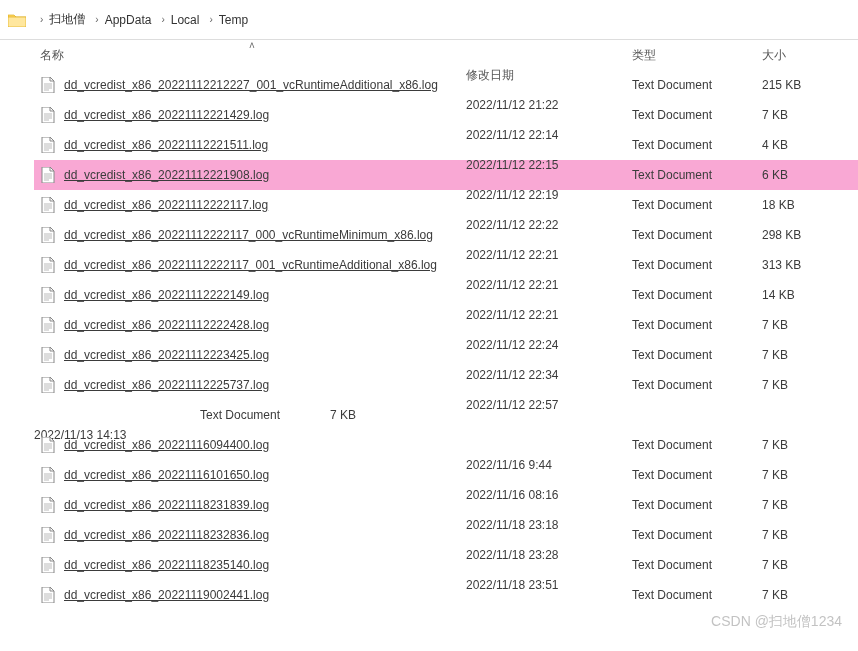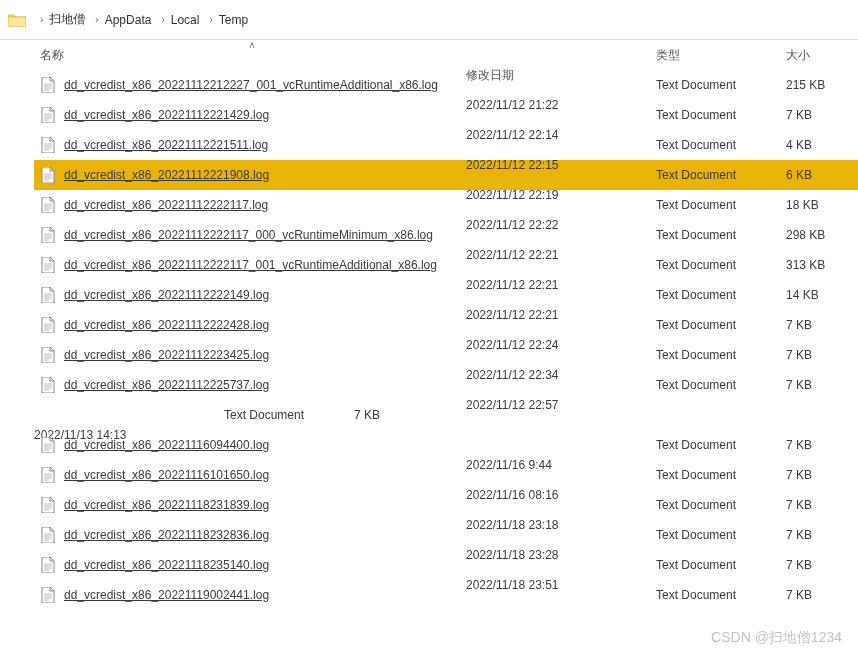--- a/index.html
+++ b/index.html
@@ -46,21 +46,21 @@
   }
   .headers {
     display: flex;
     height: 30px;
     align-items: center;
     color: #555;
     position: relative;
   }
   .col-name   { width: 432px; padding-left: 6px; }
   .col-date   { width: 166px; margin-top: 40px; }
-  .col-type   { width: 130px; margin-left: 24px; }
+  .col-type   { width: 130px; }
   .col-size   { width: 70px; padding-right: 8px; }
   .col-name, .col-date, .col-type, .col-size {
     border-right: 1px solid transparent;
   }
   .sort-arrow {
     position: absolute;
     left: 215px;
     top: 0px;
     font-size: 10px;
     color: #666;
@@ -68,39 +68,39 @@
   .file-list {
     overflow-y: auto;
   }
   .row {
     display: flex;
     align-items: center;
     height: 30px;
     color: #3b3b3b;
   }
   .row.selected {
-    background: #eab308;
+    background: #f9a8d4;
   }
   .row .col-name {
     display: flex;
     align-items: center;
     text-decoration: underline;
   }
   .file-icon {
     width: 16px; height: 16px;
     margin-right: 8px;
     display: inline-flex;
     align-items: center;
     justify-content: center;
   }
   .file-icon svg { display:block; }
   .watermark {
     position: absolute;
     right: 16px;
-    bottom: 4px;
+    bottom: 20px;
     color: rgba(120,120,120,0.45);
     font-size: 14px;
     pointer-events: none;
   }
 </style>
 </head>
 <body>
 
 <div class="addr-bar">
   <span class="folder-icon">

